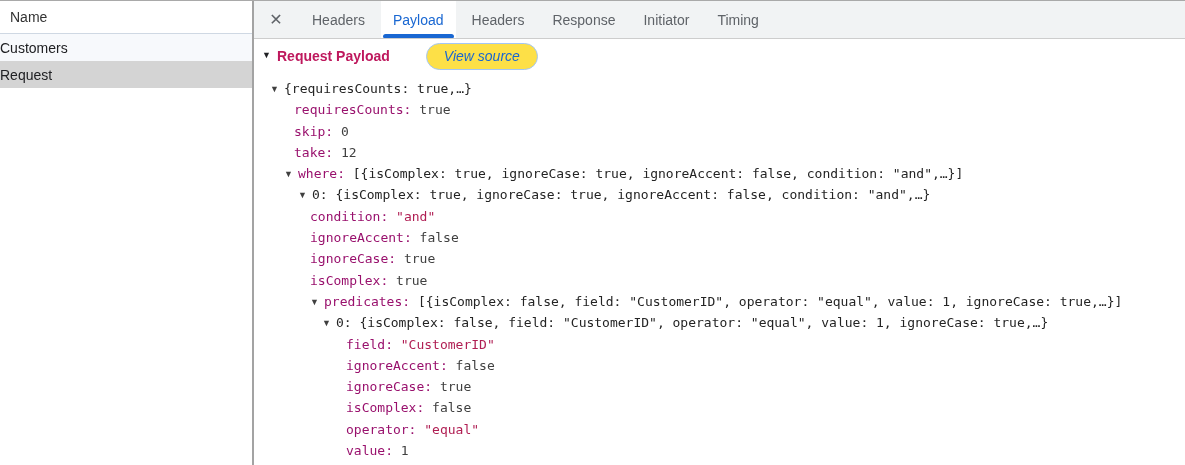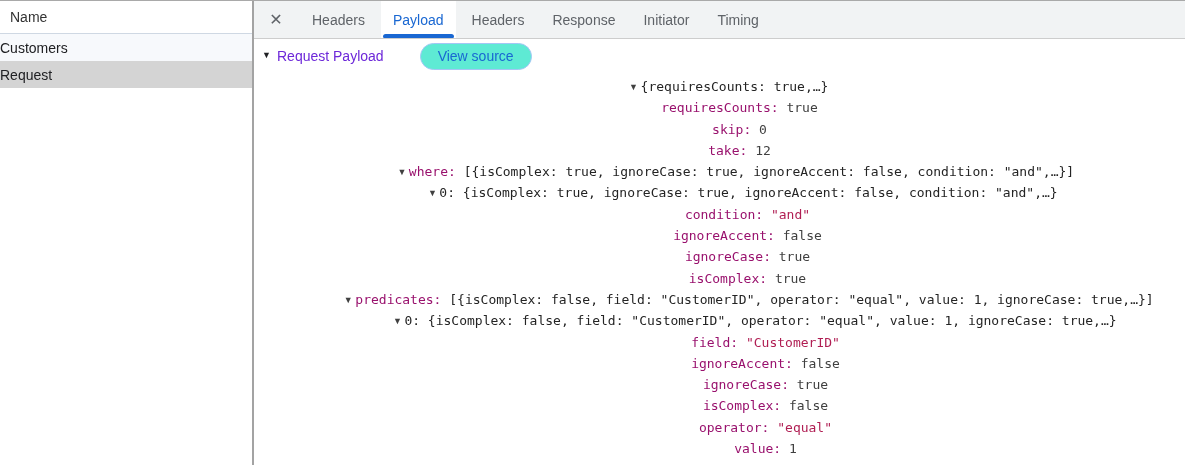--- a/index.html
+++ b/index.html
@@ -55,36 +55,35 @@
 
   
   .payload-header {
     height: 34px; flex: 0 0 34px;
     display: flex; align-items: center; padding-left: 8px;
   }
   .tri-black {
     font-size: 9px; color: #202124; width: 15px; display: inline-block;
     transform: translateY(-1px);
   }
-  .payload-title { font-size: 14px; font-weight: normal; color: #6d28d9; }
+  .payload-title { font-size: 14px; font-weight: bold; color: #be185d; }
   .view-source-btn {
     margin-left: 36px; height: 27px; padding: 0 17px;
     border: 1px solid #a3c6f5; border-radius: 14px;
-    background: #5eead4; color: #1967d2; font-size: 14px;
+    background: #fde047; color: #1967d2; font-size: 14px;
     font-family: "Liberation Sans", sans-serif; cursor: pointer;
-    display: flex; align-items: center;
+    display: flex; align-items: center; font-style: italic;
   }
 
   
   .tree {
     flex: 1 1 auto; padding-top: 5px; overflow: hidden;
     font-family: "DejaVu Sans Mono", "Liberation Mono", monospace;
-    font-size: 13px; line-height: 17px; color: #242424;
+    font-size: 13px; line-height: 22px; color: #242424;
     white-space: pre;
-    text-align: center;
   }
   .trow { height: 21.3px; }
   .tri {
     display: inline-block; width: 14px; font-size: 9px; color: #404040;
     font-family: "Liberation Sans", sans-serif; cursor: pointer;
     vertical-align: 1px;
   }
   .pt-plain { color: #242424; }
   .pt-key   { color: #99116d; }
   .pt-str   { color: #b01e53; }

